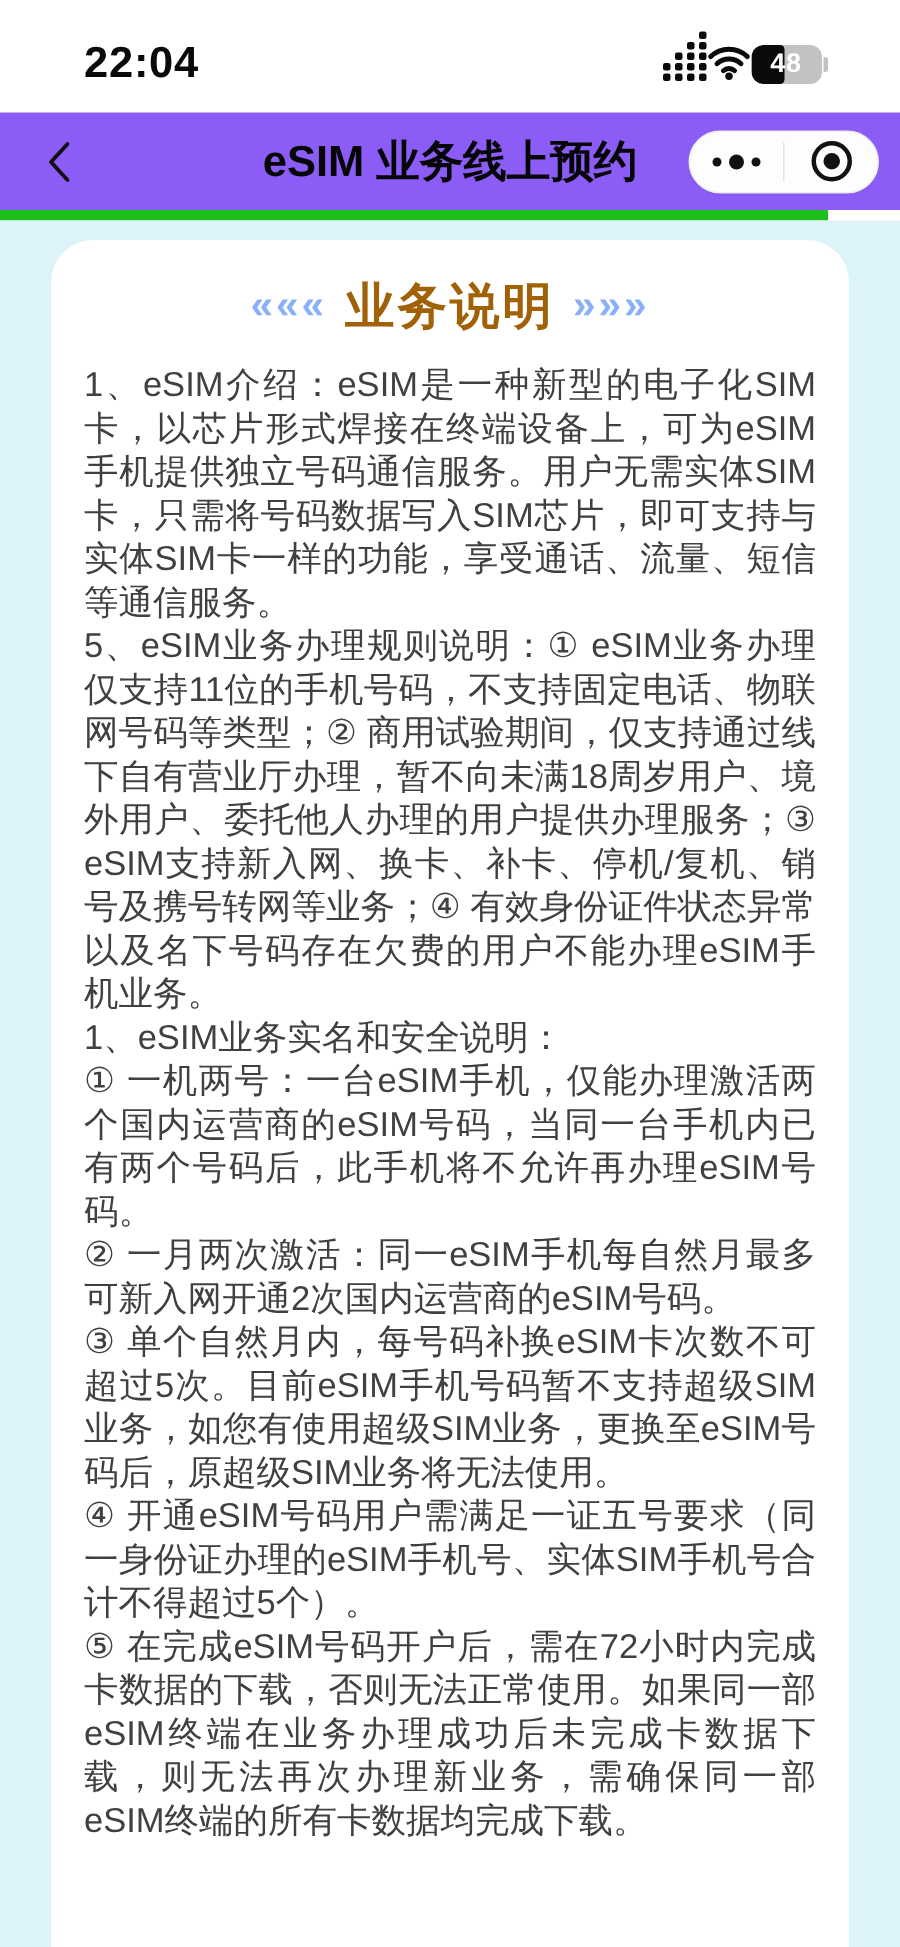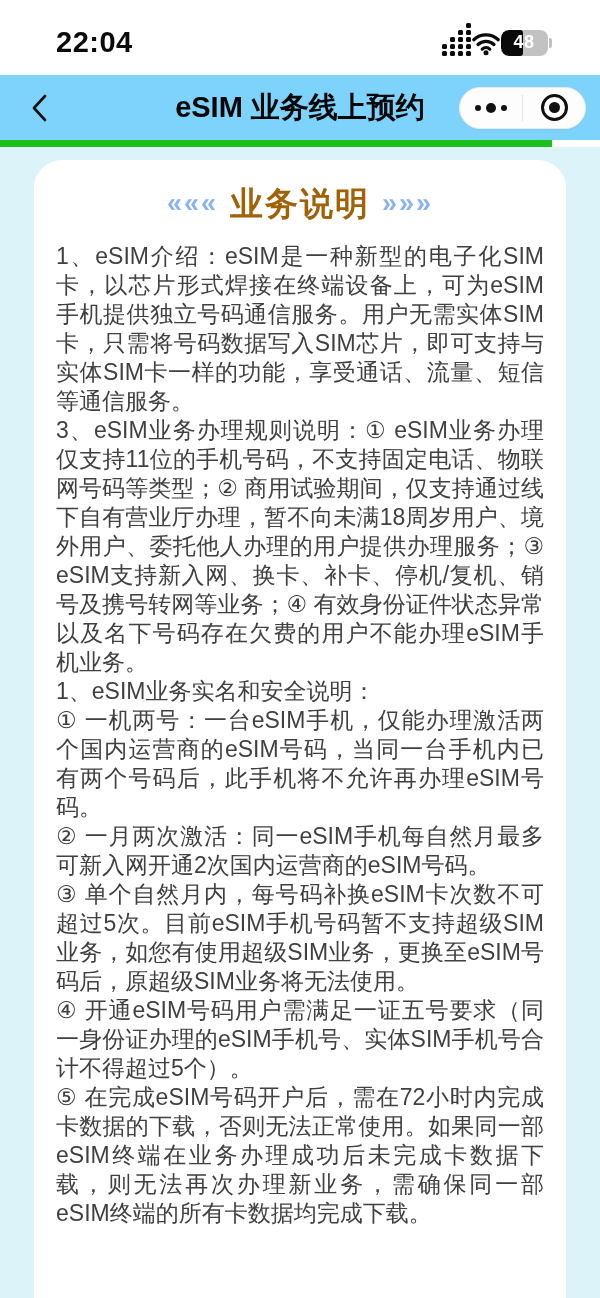--- a/index.html
+++ b/index.html
@@ -10,21 +10,21 @@
     font-family: "Liberation Sans", "DejaVu Sans", sans-serif;
   }
 
   
   .status-bar {
     height: 75px; background: #ffffff;
     display: flex; align-items: center; justify-content: space-between;
     padding: 10px 48px 0 56px;
   }
   .time { font-size: 29px; font-weight: 700; color: #0a0a0a; letter-spacing: 0.5px; }
-  .status-icons { display: flex; align-items: flex-end; }
+  .status-icons { display: flex; align-items: flex-start; }
 
   .signal { display: flex; align-items: flex-end; gap: 3px; height: 24px; }
   .signal .col { display: flex; flex-direction: column; gap: 2px; }
   .signal .dot { width: 5px; height: 5px; background: #0a0a0a; border-radius: 1.5px; }
 
   .wifi { width: 30px; height: 24px; }
 
   .battery-wrap { display: flex; align-items: center; }
   .battery {
     position: relative; width: 47px; height: 26px;
@@ -39,21 +39,21 @@
     display: flex; align-items: center; justify-content: center;
     color: #ffffff; font-size: 18px; font-weight: 700; letter-spacing: 0.5px;
   }
   .battery-cap {
     width: 3px; height: 10px; background: #c2c2c2;
     border-radius: 0 2px 2px 0; margin-left: 1.5px;
   }
 
   
   .nav-bar {
-    position: relative; height: 65px; background: #7dd3fc;
+    position: relative; height: 65px; background: #8b5cf6;
     display: flex; align-items: center;
   }
   .back-btn {
     position: absolute; left: 22px; top: 50%; transform: translateY(-50%);
     width: 36px; height: 40px; display: flex; align-items: center; justify-content: center;
     background: none; border: none; cursor: pointer;
   }
   .nav-title {
     position: absolute; left: 50%; top: 50%; transform: translate(-50%, -50%);
     font-size: 29px; font-weight: 700; color: #060606; white-space: nowrap;
@@ -183,21 +183,21 @@
 
 <div class="content-area">
   <div class="notice-card">
     <div class="card-title-row">
       <span class="title-marks">«««</span>
       <span class="card-title">业务说明</span>
       <span class="title-marks">»»»</span>
     </div>
     <div class="notice-body">
       <p>1、eSIM介绍：eSIM是一种新型的电子化SIM卡，以芯片形式焊接在终端设备上，可为eSIM手机提供独立号码通信服务。用户无需实体SIM卡，只需将号码数据写入SIM芯片，即可支持与实体SIM卡一样的功能，享受通话、流量、短信等通信服务。</p>
-      <p>3、eSIM业务办理规则说明：① eSIM业务办理仅支持11位的手机号码，不支持固定电话、物联网号码等类型；② 商用试验期间，仅支持通过线下自有营业厅办理，暂不向未满18周岁用户、境外用户、委托他人办理的用户提供办理服务；③ eSIM支持新入网、换卡、补卡、停机/复机、销号及携号转网等业务；④ 有效身份证件状态异常以及名下号码存在欠费的用户不能办理eSIM手机业务。</p>
+      <p>5、eSIM业务办理规则说明：① eSIM业务办理仅支持11位的手机号码，不支持固定电话、物联网号码等类型；② 商用试验期间，仅支持通过线下自有营业厅办理，暂不向未满18周岁用户、境外用户、委托他人办理的用户提供办理服务；③ eSIM支持新入网、换卡、补卡、停机/复机、销号及携号转网等业务；④ 有效身份证件状态异常以及名下号码存在欠费的用户不能办理eSIM手机业务。</p>
       <p>1、eSIM业务实名和安全说明：</p>
       <p>① 一机两号：一台eSIM手机，仅能办理激活两个国内运营商的eSIM号码，当同一台手机内已有两个号码后，此手机将不允许再办理eSIM号码。</p>
       <p>② 一月两次激活：同一eSIM手机每自然月最多可新入网开通2次国内运营商的eSIM号码。</p>
       <p>③ 单个自然月内，每号码补换eSIM卡次数不可超过5次。目前eSIM手机号码暂不支持超级SIM业务，如您有使用超级SIM业务，更换至eSIM号码后，原超级SIM业务将无法使用。</p>
       <p>④ 开通eSIM号码用户需满足一证五号要求（同一身份证办理的eSIM手机号、实体SIM手机号合计不得超过5个）。</p>
       <p>⑤ 在完成eSIM号码开户后，需在72小时内完成卡数据的下载，否则无法正常使用。如果同一部eSIM终端在业务办理成功后未完成卡数据下载，则无法再次办理新业务，需确保同一部eSIM终端的所有卡数据均完成下载。</p>
 
     </div>
   </div>
 </div>

